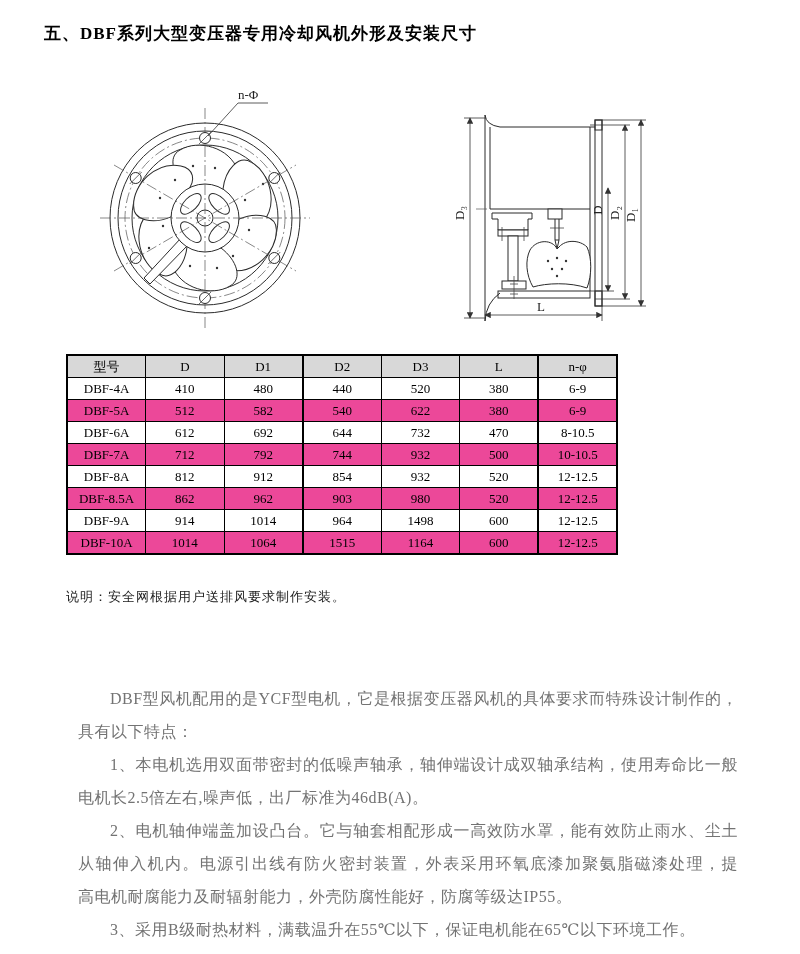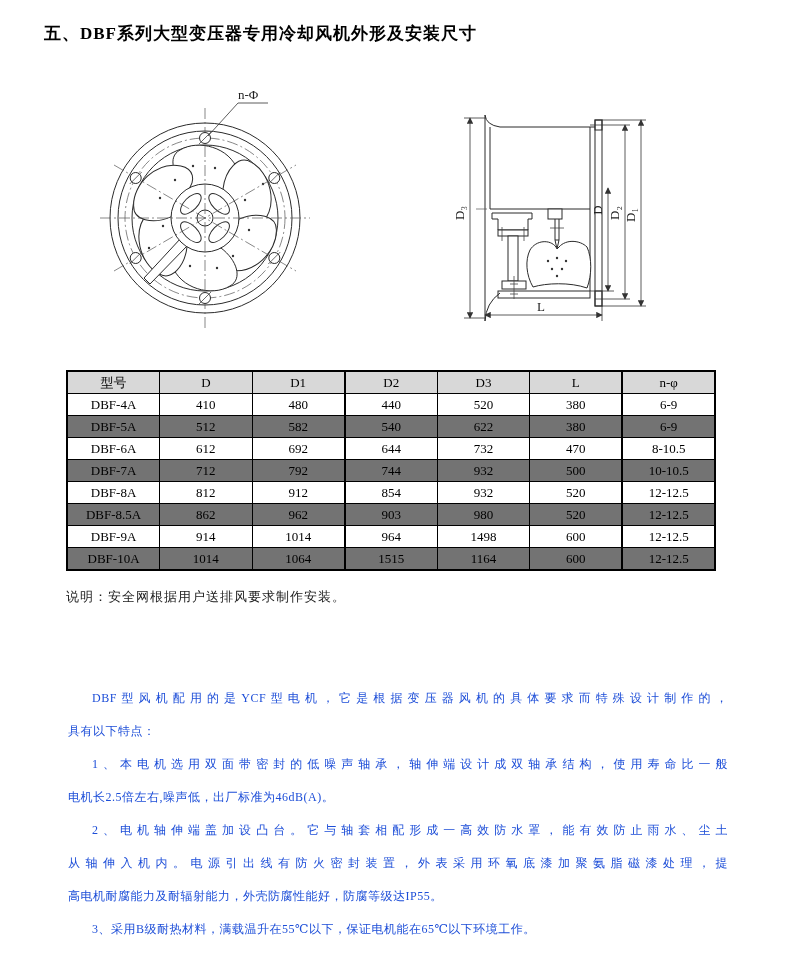--- a/index.html
+++ b/index.html
@@ -20,40 +20,40 @@
   #front-view{left:100px;top:78px;}
   #side-view{left:440px;top:78px;}
   .ln{fill:none;stroke:#2b2b2b;stroke-width:1;}
   .thin{fill:none;stroke:#444;stroke-width:0.8;}
   .cl{fill:none;stroke:#555;stroke-width:0.7;stroke-dasharray:11 3 2 3;}
   .dim{fill:none;stroke:#333;stroke-width:0.8;}
   .wh{fill:#fff;stroke:#2b2b2b;stroke-width:1;}
   .dimtxt{fill:#222;font-size:13px;font-family:"Liberation Serif","DejaVu Serif",serif;}
   .dot{fill:#333;stroke:none;}
   #dim-table{
-    position:absolute;left:66px;top:370px;width:650px;
+    position:absolute;left:66px;top:354px;width:552px;
     border-collapse:collapse;table-layout:fixed;
     font-size:13px;color:#000;
   }
   #dim-table th,#dim-table td{
     border:1px solid #000;height:21px;text-align:center;vertical-align:middle;
     font-weight:normal;padding:0;
   }
   #dim-table{border:2px solid #000;}
   #dim-table th{background:#d8d8d8;}
-  #dim-table tr.alt td{background:#737373;}
+  #dim-table tr.alt td{background:#ec4899;}
   #dim-table th:nth-child(4),#dim-table td:nth-child(4),
   #dim-table th:nth-child(7),#dim-table td:nth-child(7){border-left-width:2px;}
   #table-note{
     position:absolute;left:66px;top:588px;margin:0;
     font-size:13px;color:#222;letter-spacing:1px;
   }
   #paragraphs{
-    position:absolute;left:68px;top:682px;width:660px;
-    font-size:12px;line-height:33px;letter-spacing:0.5px;color:#1d4ed8;
+    position:absolute;left:78px;top:682px;width:660px;
+    font-size:16px;line-height:33px;letter-spacing:0.5px;color:#737373;
   }
   #paragraphs .pline{white-space:nowrap;}
   #paragraphs .fill{text-align:justify;text-align-last:justify;white-space:normal;}
   #paragraphs .indent{text-indent:2em;}
 </style>
 </head>
 <body>
 
 <div id="page">
 

